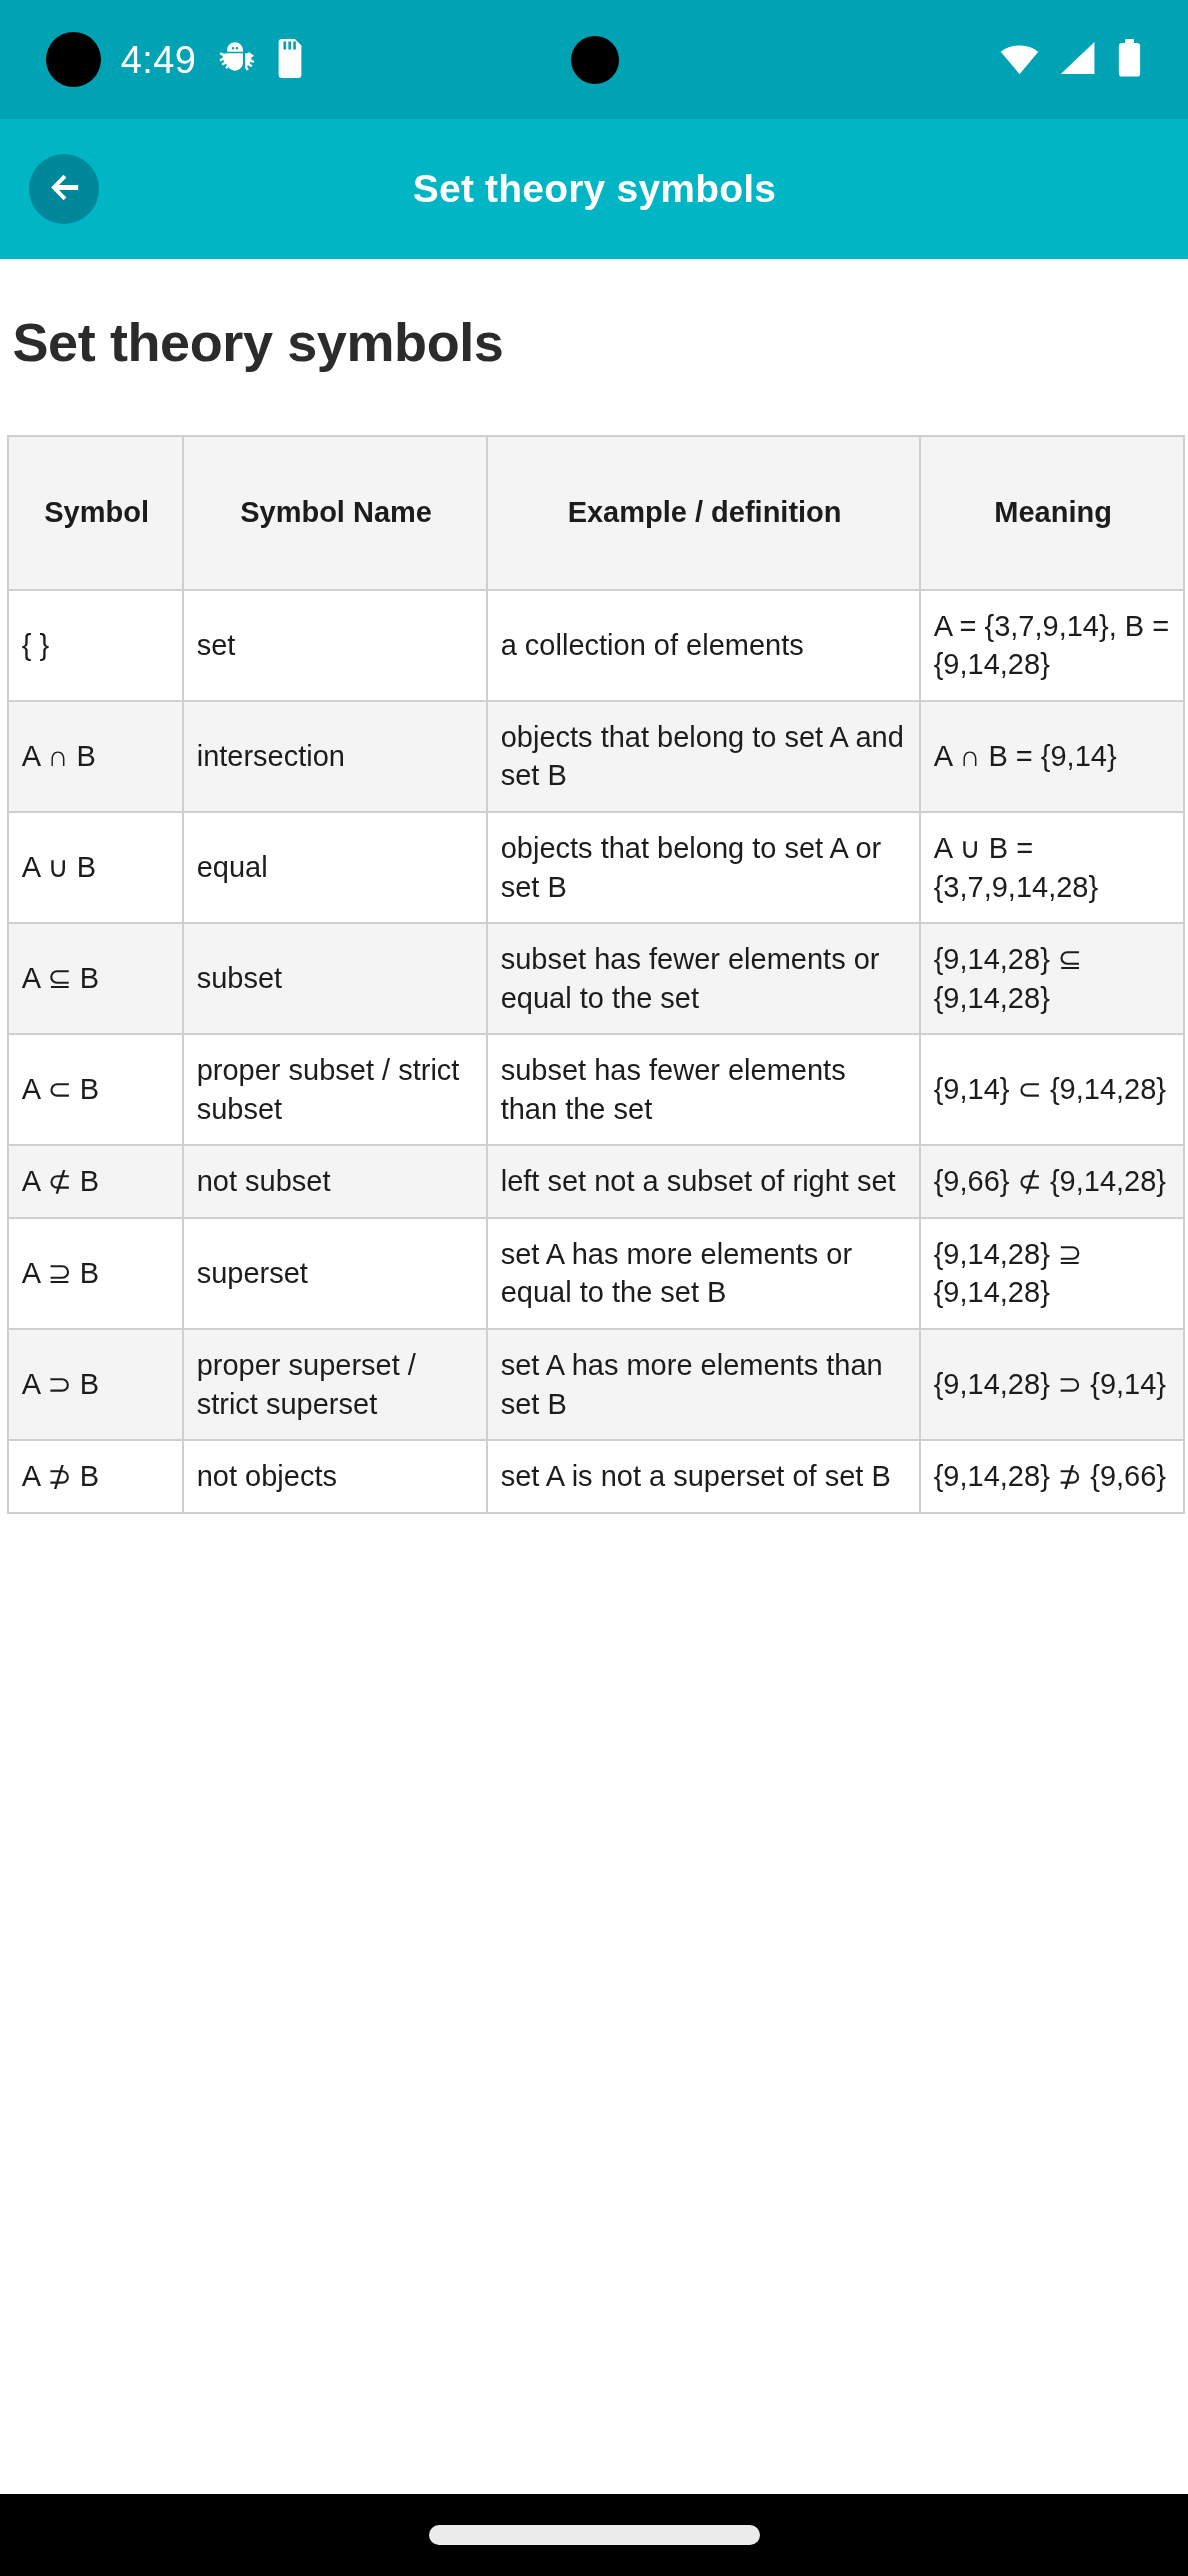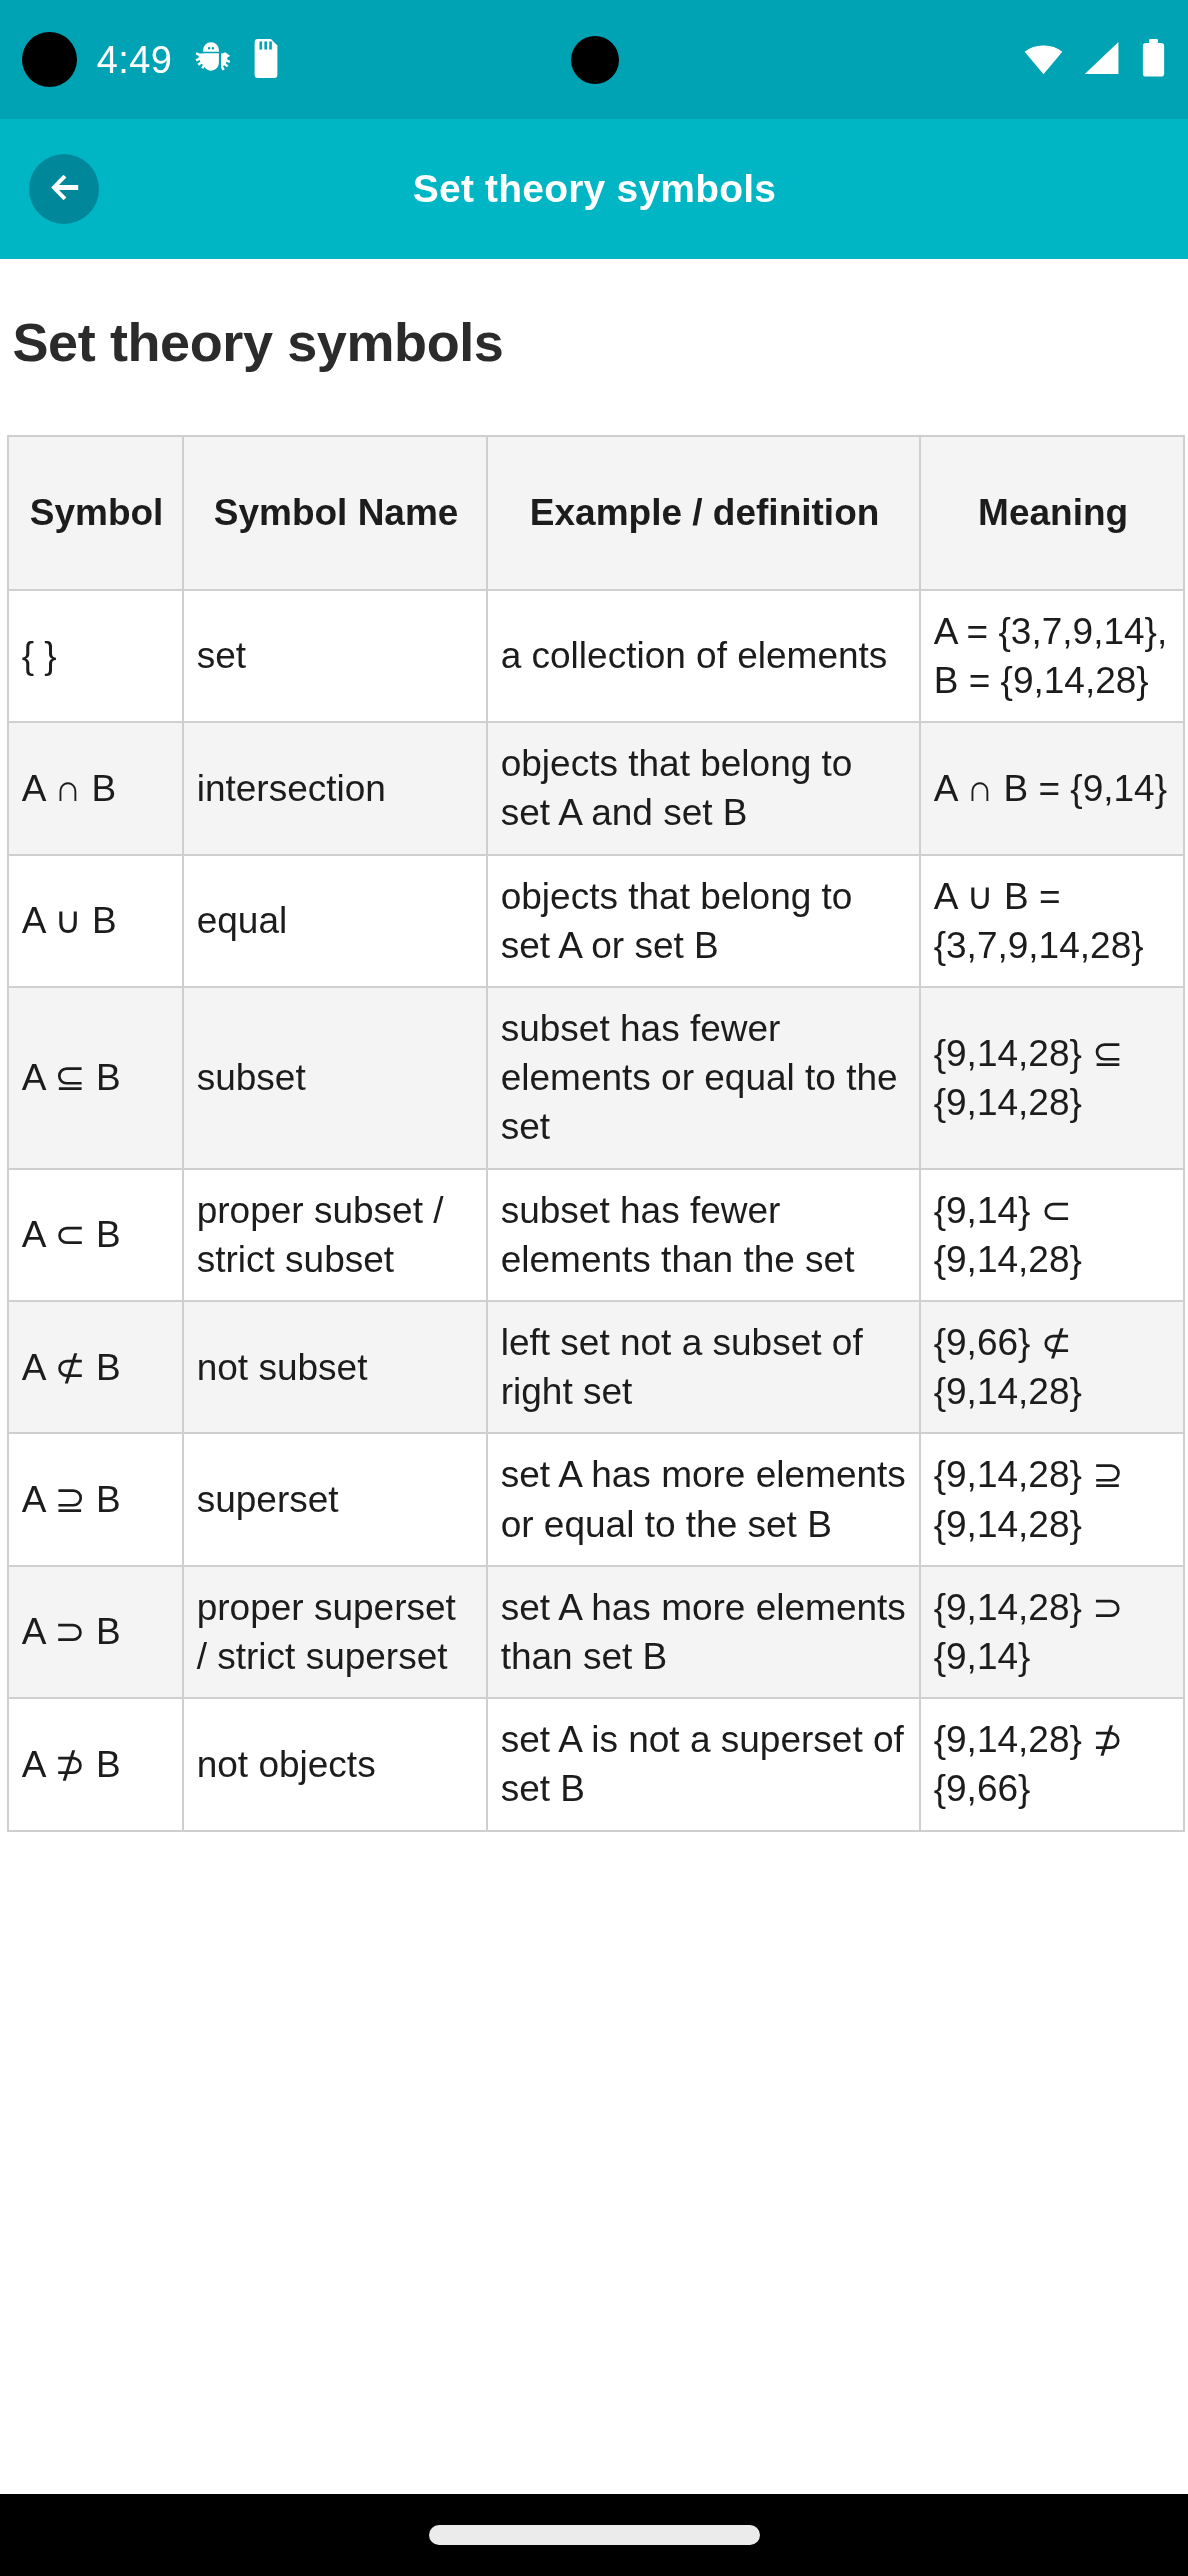--- a/index.html
+++ b/index.html
@@ -10,21 +10,21 @@
     overflow:hidden;
   }
   #app { position:relative; width:1189px; height:2576px; background:#fff; }
 
   
   .statusbar {
     position:relative;
     height:119px;
     background:#00a3b4;
     display:flex; align-items:center;
-    padding:0 22px;
+    padding:0 46px;
     color:#ffffff;
   }
   .sb-left { display:flex; align-items:center; gap:19.7px; }
   .camera-dot {
     width:55px; height:55px; border-radius:50%;
     background:#000000; flex:none;
   }
   .sb-time { font-size:38px; font-weight:400; letter-spacing:0.4px; line-height:1; }
   .sb-icon { display:block; }
   .sb-center-notch {
@@ -86,21 +86,21 @@
   table.sym col.c1 { width:175px; }
   table.sym col.c2 { width:304px; }
   table.sym col.c3 { width:433px; }
   table.sym col.c4 { width:264px; }
 
   table.sym th, table.sym td {
     border-right:2.7px solid #cfcfcf;
     border-bottom:2.7px solid #cfcfcf;
     padding:16px 10.7px 16px 12.5px;
     vertical-align:middle;
-    font-size:37px;
+    font-size:29px;
     line-height:1.33;
     color:#1c1c1c;
     word-wrap:break-word;
     overflow-wrap:break-word;
   }
   table.sym th {
     background:#f4f4f4;
     font-weight:bold;
     vertical-align:middle;
     height:154px;

